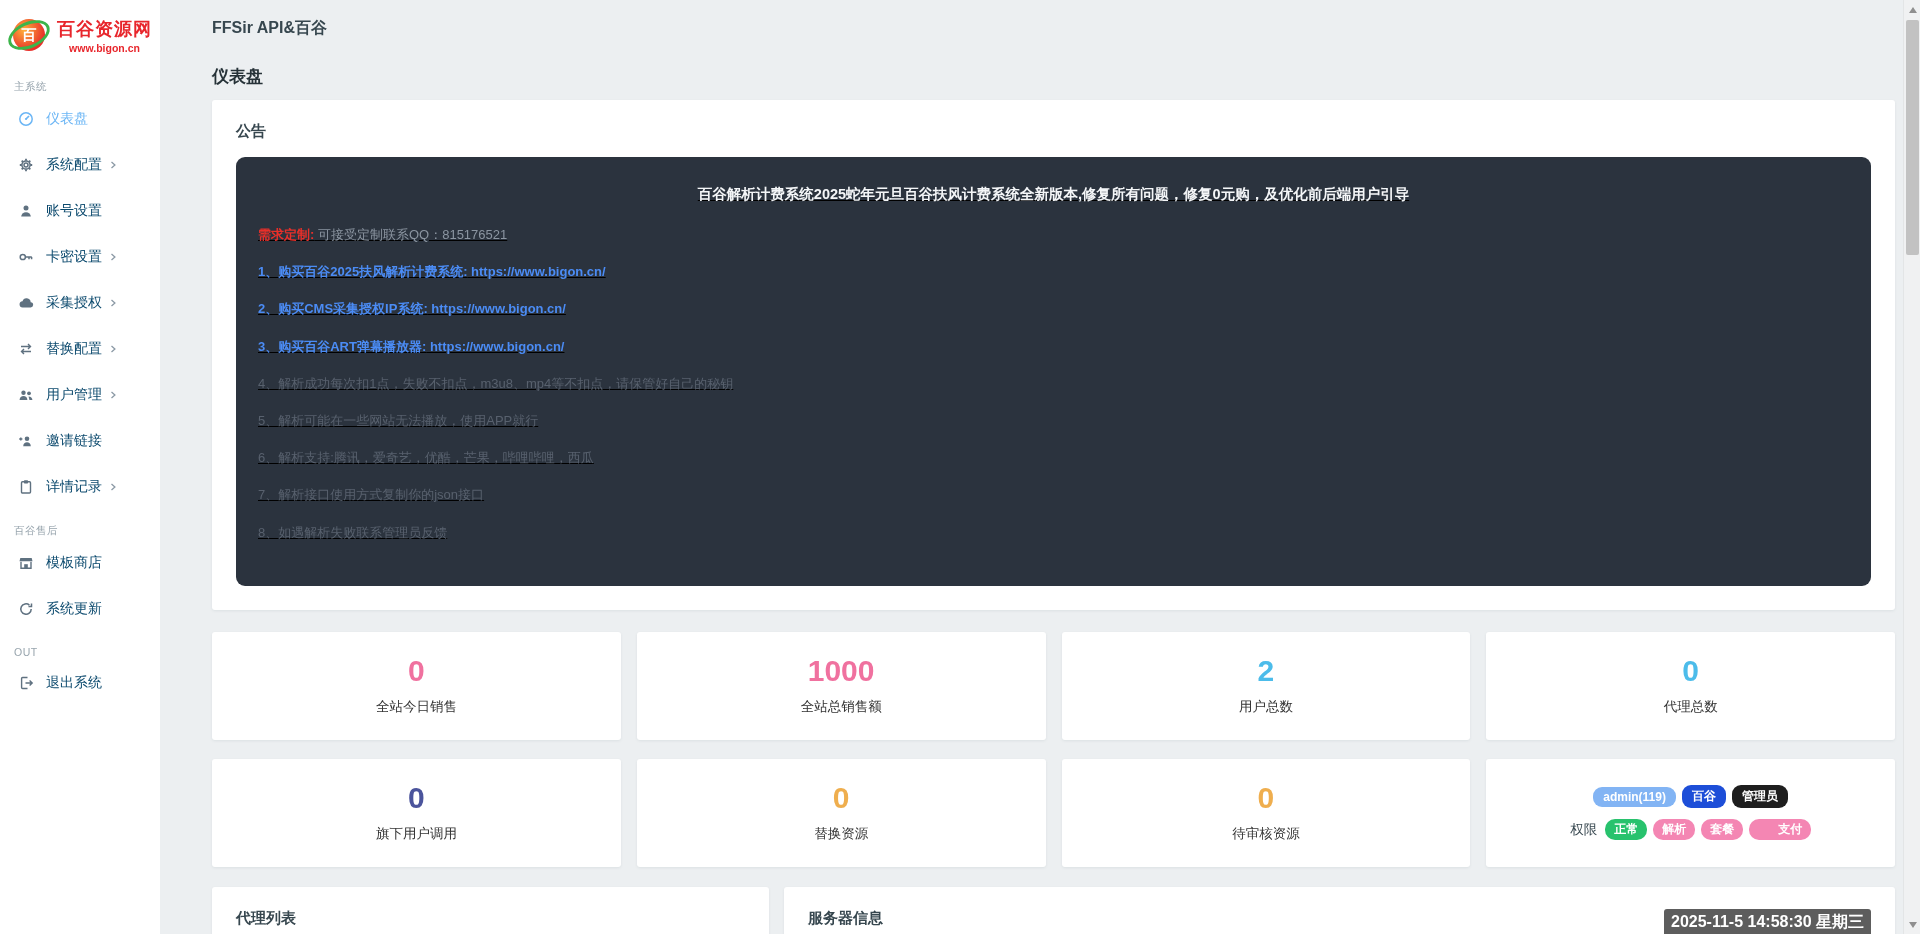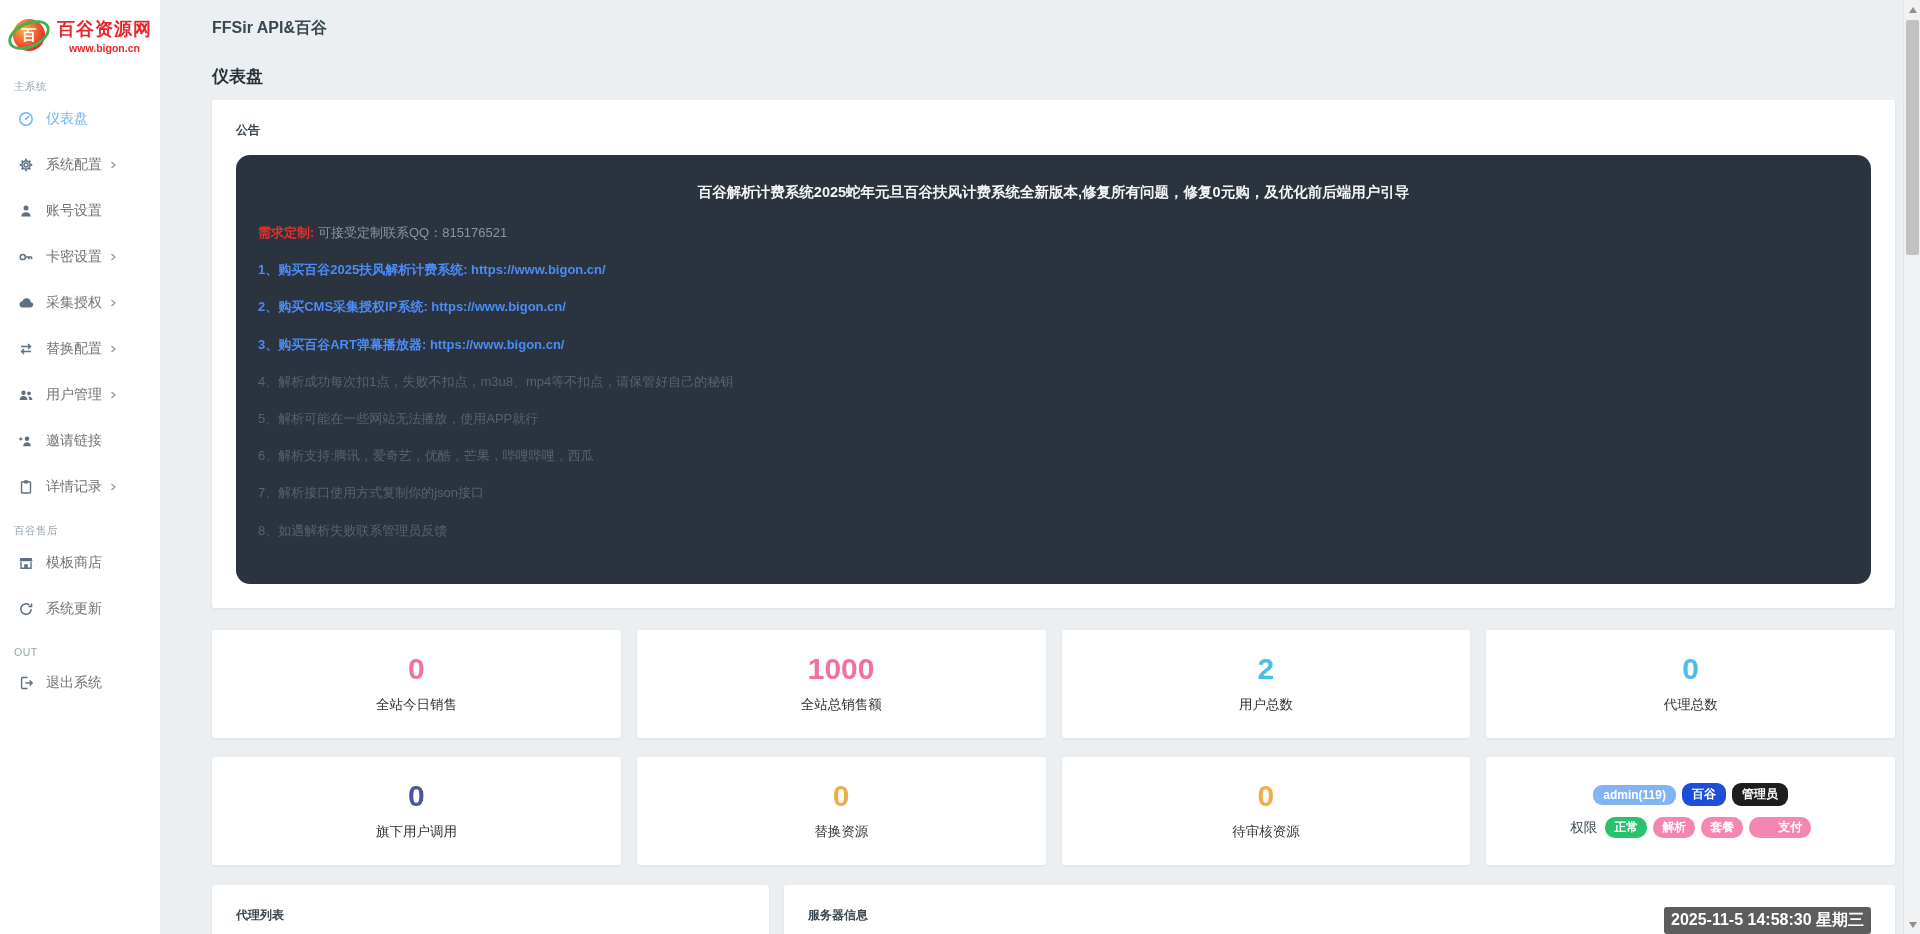--- a/index.html
+++ b/index.html
@@ -12,40 +12,40 @@
   .globe { position:relative; width:42px; height:42px; flex:0 0 42px; }
   .globe .planet { position:absolute; left:5px; top:5px; width:32px; height:32px; border-radius:50%;
     background:radial-gradient(circle at 35% 35%, #ffb03a, #e8302a 70%); display:flex; align-items:center; justify-content:center;
     color:#fff; font-weight:bold; font-size:15px; }
   .globe .ring { position:absolute; left:-1px; top:8px; width:44px; height:26px; border:3px solid #3cb54a; border-radius:50%;
     transform:rotate(-24deg); }
   .logo-text { display:flex; flex-direction:column; align-items:center; }
   .logo-title { color:#e8262c; font-weight:bold; font-size:18px; letter-spacing:1px; font-family:"Liberation Sans","DejaVu Sans",sans-serif; }
   .logo-sub { color:#e8262c; font-weight:bold; font-size:10.5px; margin-top:1px; }
   .menu-section { font-size:10.5px; color:#97a4ad; padding:14px 0 2px 14px; letter-spacing:.5px; }
-  .menu-item { display:flex; align-items:center; height:46px; padding-left:18px; cursor:pointer; color:#737373; font-size:14px; }
+  .menu-item { display:flex; align-items:center; height:46px; padding-left:18px; cursor:pointer; color:#0c4a6e; font-size:14px; }
   .menu-item .mi-icon { width:16px; height:16px; margin-right:12px; display:inline-flex; }
   .menu-item svg { stroke:#5f7180; }
   .menu-item span.lbl { flex:0 0 auto; }
   .menu-item .chev { margin-left:6px; display:inline-flex; }
   .menu-item.active { color:#6cb6f5; }
   .menu-item.active svg { stroke:#6cb6f5; }
   .menu-item.active svg .fillpart { fill:#6cb6f5; }
   svg .fillpart { fill:#5f7180; }
 
   
   .main { flex:1; padding:0 25px 0 52px; position:relative; }
   .top-title { margin-top:18px; font-size:16px; font-weight:bold; color:#37474f; }
   .page-title { margin-top:26px; font-size:17px; font-weight:bold; color:#263238; }
 
   .card { background:#fff; border-radius:3px; box-shadow:0 1px 3px rgba(40,60,80,.08); }
 
   .notice-card { margin-top:12px; padding:22px 24px 24px; }
-  .card-title { font-size:12px; font-weight:bold; color:#37474f; }
-  .notice-box { margin-top:16px; background:#2b333e; border-radius:14px; padding:28px 22px 44px; }
+  .card-title { font-size:15px; font-weight:bold; color:#37474f; }
+  .notice-box { margin-top:16px; background:#2b333e; border-radius:9px; padding:28px 22px 44px;text-decoration:underline; }
   .notice-head { text-align:center; color:#f4f6f8; font-weight:bold; font-size:14.5px; }
   .nline { font-size:13px; margin-top:19px; line-height:1.4; }
   .nline.first { margin-top:22px; }
   .red-label { color:#e8302a; font-weight:bold; }
   .red-rest { color:#8b95a1; }
   .blue-line { color:#4b8cf5; font-weight:bold; cursor:pointer; }
   .note-line { color:#58616e; }
 
   .stats-row { display:grid; grid-template-columns:repeat(4,1fr); gap:16px; margin-top:22px; }
   .stats-row.second { margin-top:19px; }

